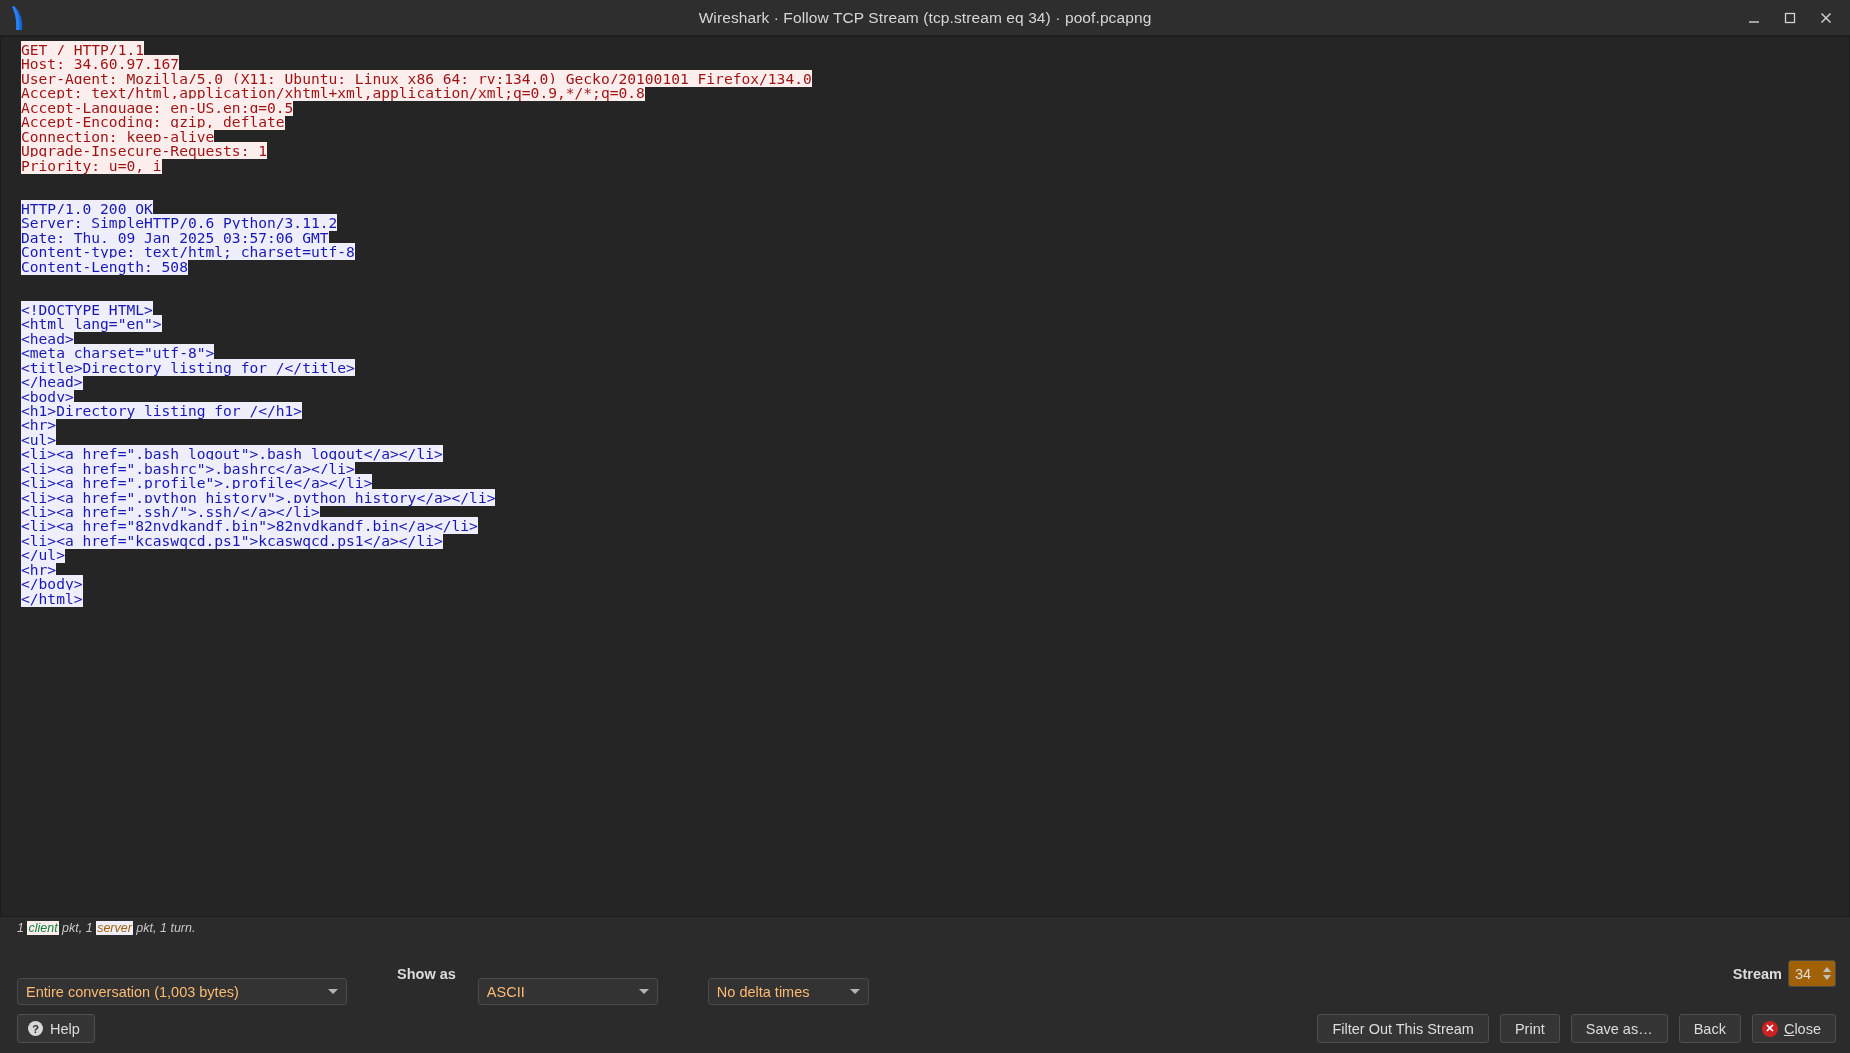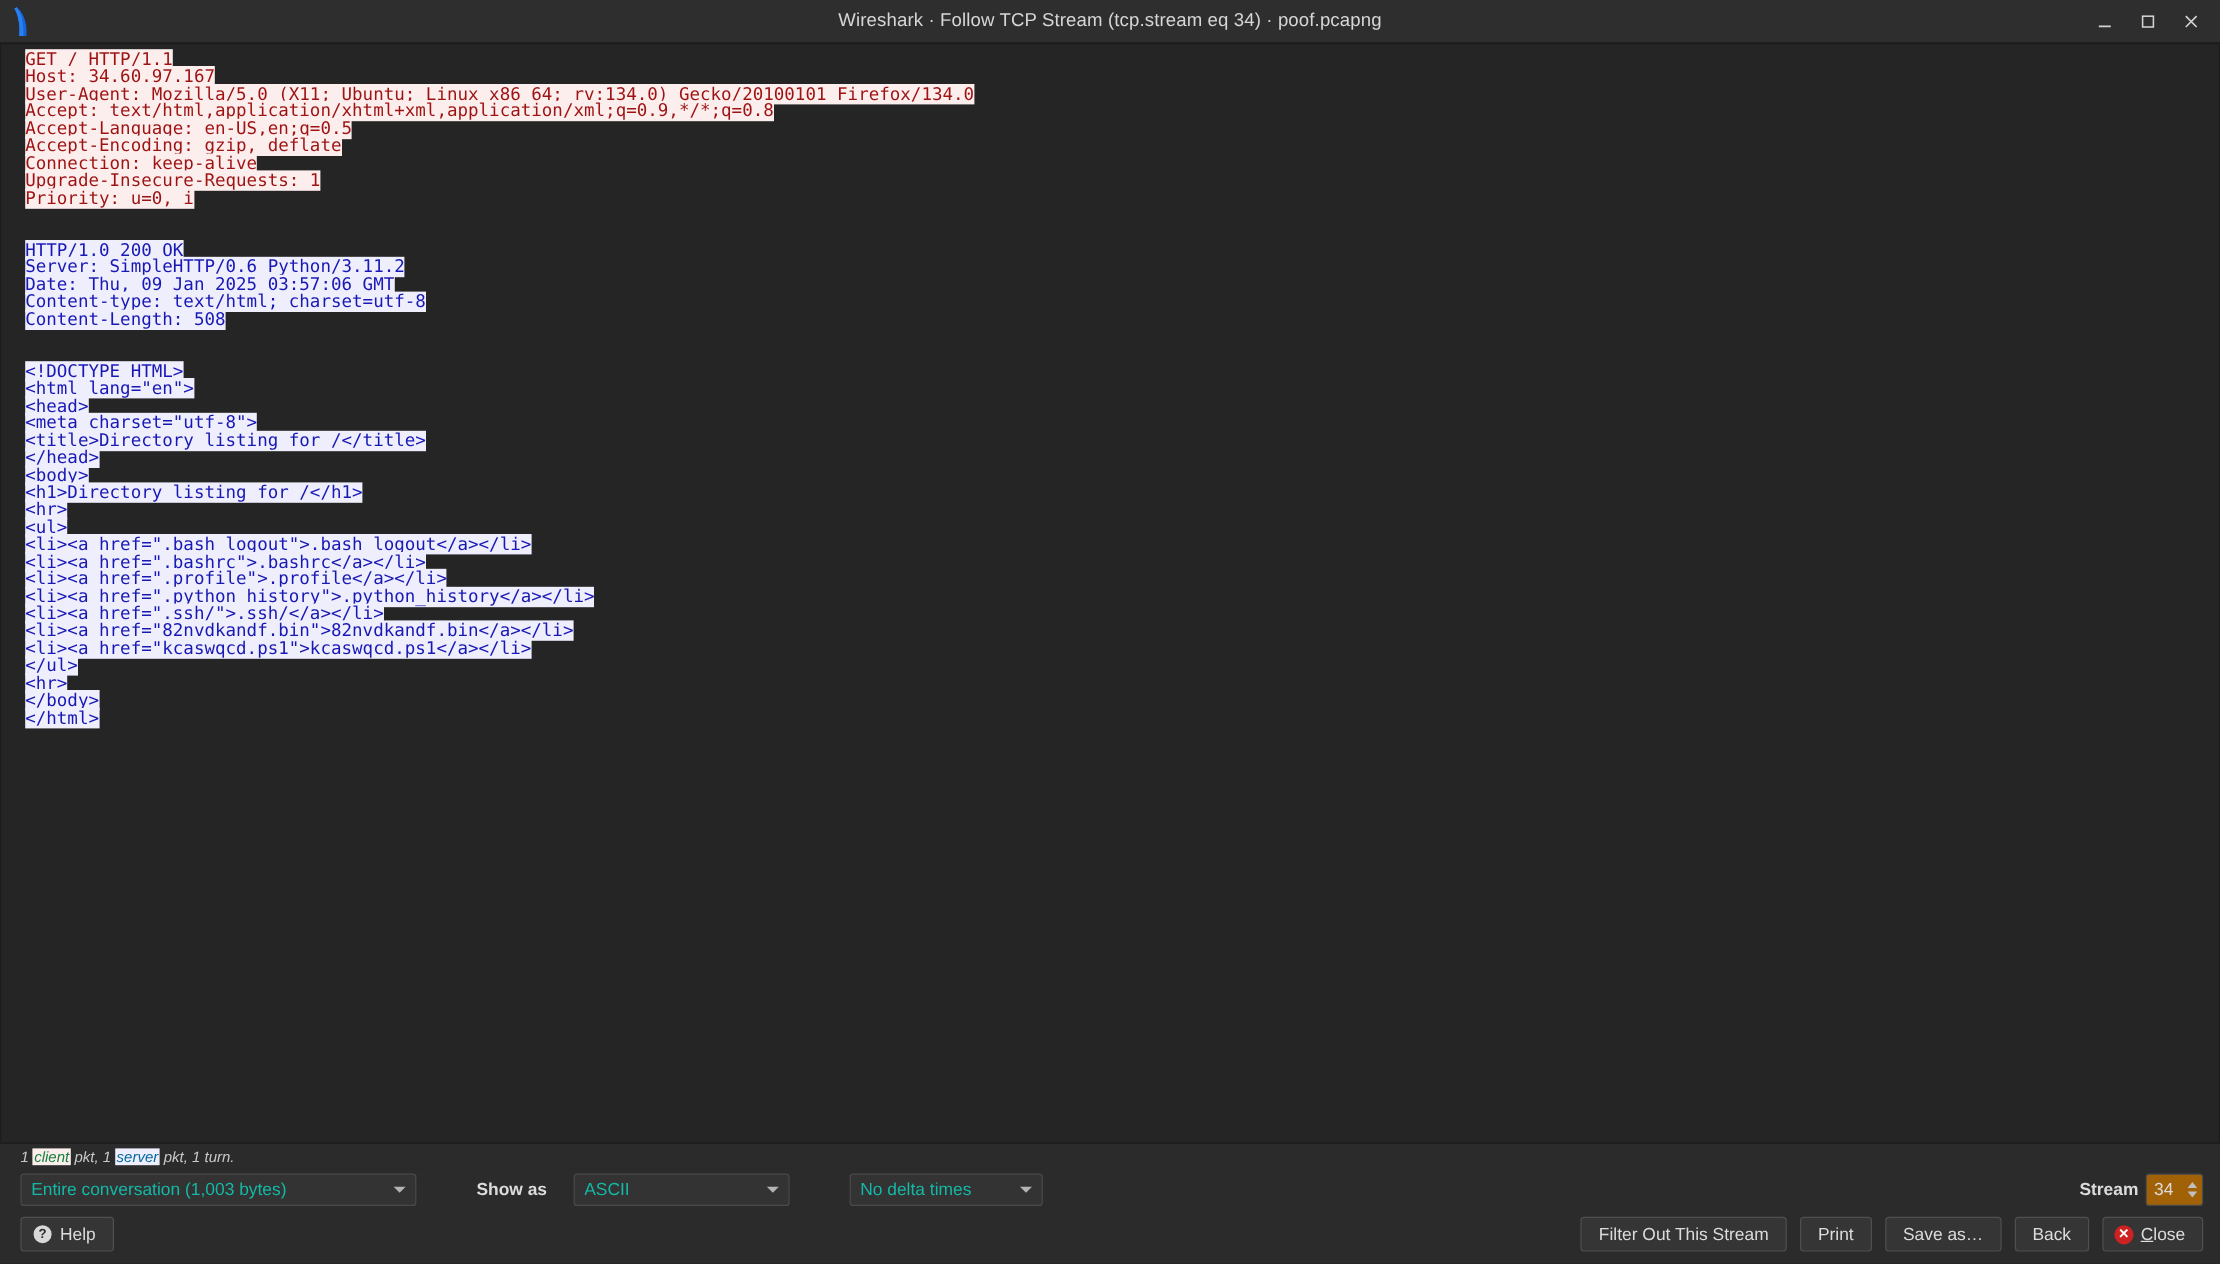--- a/index.html
+++ b/index.html
@@ -54,41 +54,42 @@
   .blank { color: transparent; background: none; }
 
   
   .status-strip {
     flex: 0 0 auto;
     padding: 4px 0 3px 17px;
     font-size: 12.5px; font-style: italic; color: #c8c8c8;
     background: #2b2b2b;
   }
   .status-strip .tag-client { color: #15803d; background: #fdeeee; font-style: italic; padding: 0 1px; }
-  .status-strip .tag-server { color: #0369a1; background: #eeeefd; font-style: italic; padding: 0 1px; }
+  .status-strip .tag-server { color: #a16207; background: #eeeefd; font-style: italic; padding: 0 1px; }
 
   
   .controls-row {
     flex: 0 0 auto;
     display: flex; align-items: center;
     padding: 4px 14px 4px 17px;
     gap: 0;
     background: #2b2b2b;
   }
   .combo {
     background: #333333;
     border: 1px solid #4a4a4a;
     border-radius: 3px;
     height: 27px;
-    color: #14b8a6;
+    color: #fdba74;
     font-size: 14.5px;
     display: flex; align-items: center;
     padding: 0 8px;
     position: relative;
     cursor: default;
+    margin-top: 36px;
   }
   .combo .label { flex: 1 1 auto; white-space: nowrap; overflow: hidden; }
   .combo .arrow {
     margin-left: 10px; flex: 0 0 auto;
     width: 0; height: 0;
     border-left: 5px solid transparent;
     border-right: 5px solid transparent;
     border-top: 5px solid #b4b4b4;
   }
   .combo-conv { width: 330px; }

